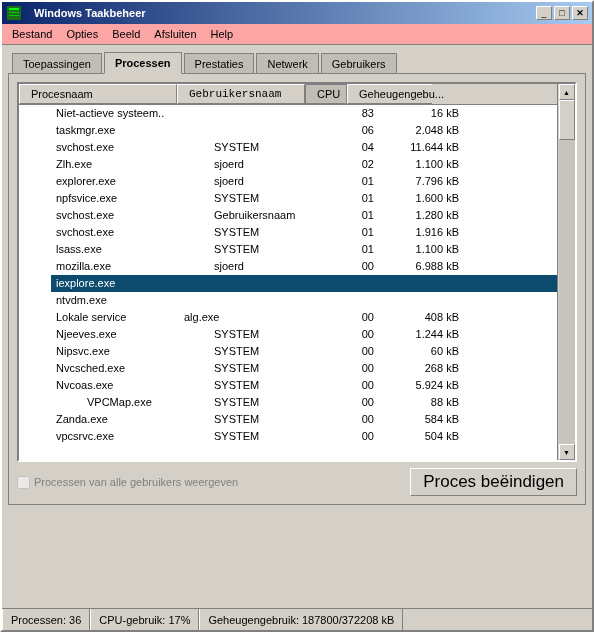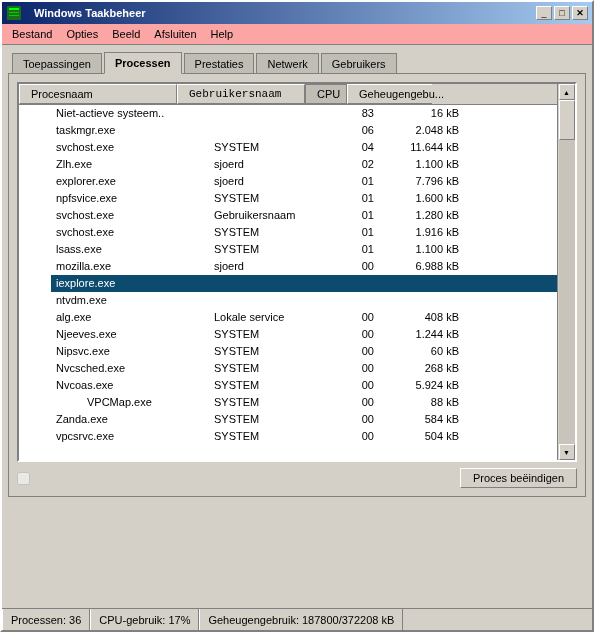--- a/index.html
+++ b/index.html
@@ -218,21 +218,21 @@
       color: #808080;
     }
     .checkbox-area input {
       accent-color: #d4d0c8;
     }
     .end-process-btn {
       padding: 3px 12px;
       background: #d4d0c8;
       border: 1px solid;
       border-color: #ffffff #808080 #808080 #ffffff;
-      font-size: 11px;
+      font-size: 17px;
       cursor: pointer;
     }
 
     
     .status-bar {
       position: absolute;
       bottom: 0;
       left: 0;
       right: 0;
       height: 22px;
@@ -379,22 +379,22 @@
       <div class="td-cell td-right" style="width:42px;"></div>
       <div class="td-cell td-right" style="width:85px;"></div>
     </div>
               <div class="data-row">
       <div class="td-cell" style="width:158px; overflow:hidden; text-overflow:ellipsis;">ntvdm.exe</div>
       <div class="td-cell" style="width:128px;"></div>
       <div class="td-cell td-right" style="width:42px;"></div>
       <div class="td-cell td-right" style="width:85px;"></div>
     </div>
               <div class="data-row">
+      <div class="td-cell" style="width:128px;">Lokale service</div>
       <div class="td-cell" style="width:158px; overflow:hidden; text-overflow:ellipsis;">alg.exe</div>
-      <div class="td-cell" style="width:128px;">Lokale service</div>
       <div class="td-cell td-right" style="width:42px;">00</div>
       <div class="td-cell td-right" style="width:85px;">408 kB</div>
     </div>
               <div class="data-row">
       <div class="td-cell" style="width:158px; overflow:hidden; text-overflow:ellipsis;">Njeeves.exe</div>
       <div class="td-cell" style="width:128px;">SYSTEM</div>
       <div class="td-cell td-right" style="width:42px;">00</div>
       <div class="td-cell td-right" style="width:85px;">1.244 kB</div>
     </div>
               <div class="data-row">
@@ -441,20 +441,21 @@
           <div class="scroll-track">
             <div class="scroll-thumb"></div>
           </div>
           <div class="scroll-arrow">▼</div>
         </div>
       </div>
 
       <div class="bottom-area">
         <div class="checkbox-area">
           <input type="checkbox" disabled="" style="">
+          <span>Processen van alle gebruikers weergeven</span>
         </div>
         <button class="end-process-btn">Proces beëindigen</button>
       </div>
     </div>
   </div>
 
   <div class="status-bar">
     <div class="status-panel">
       <span>Processen: 36</span>
     </div>

